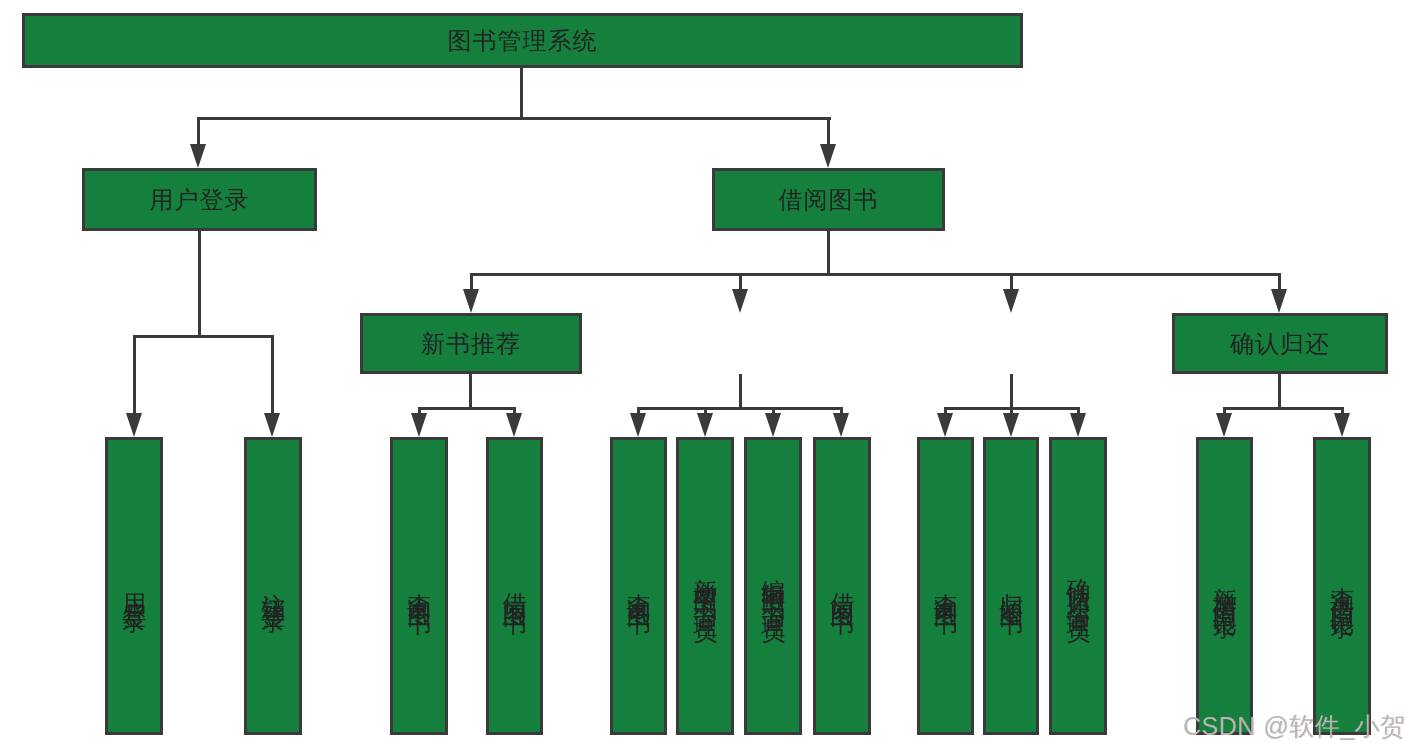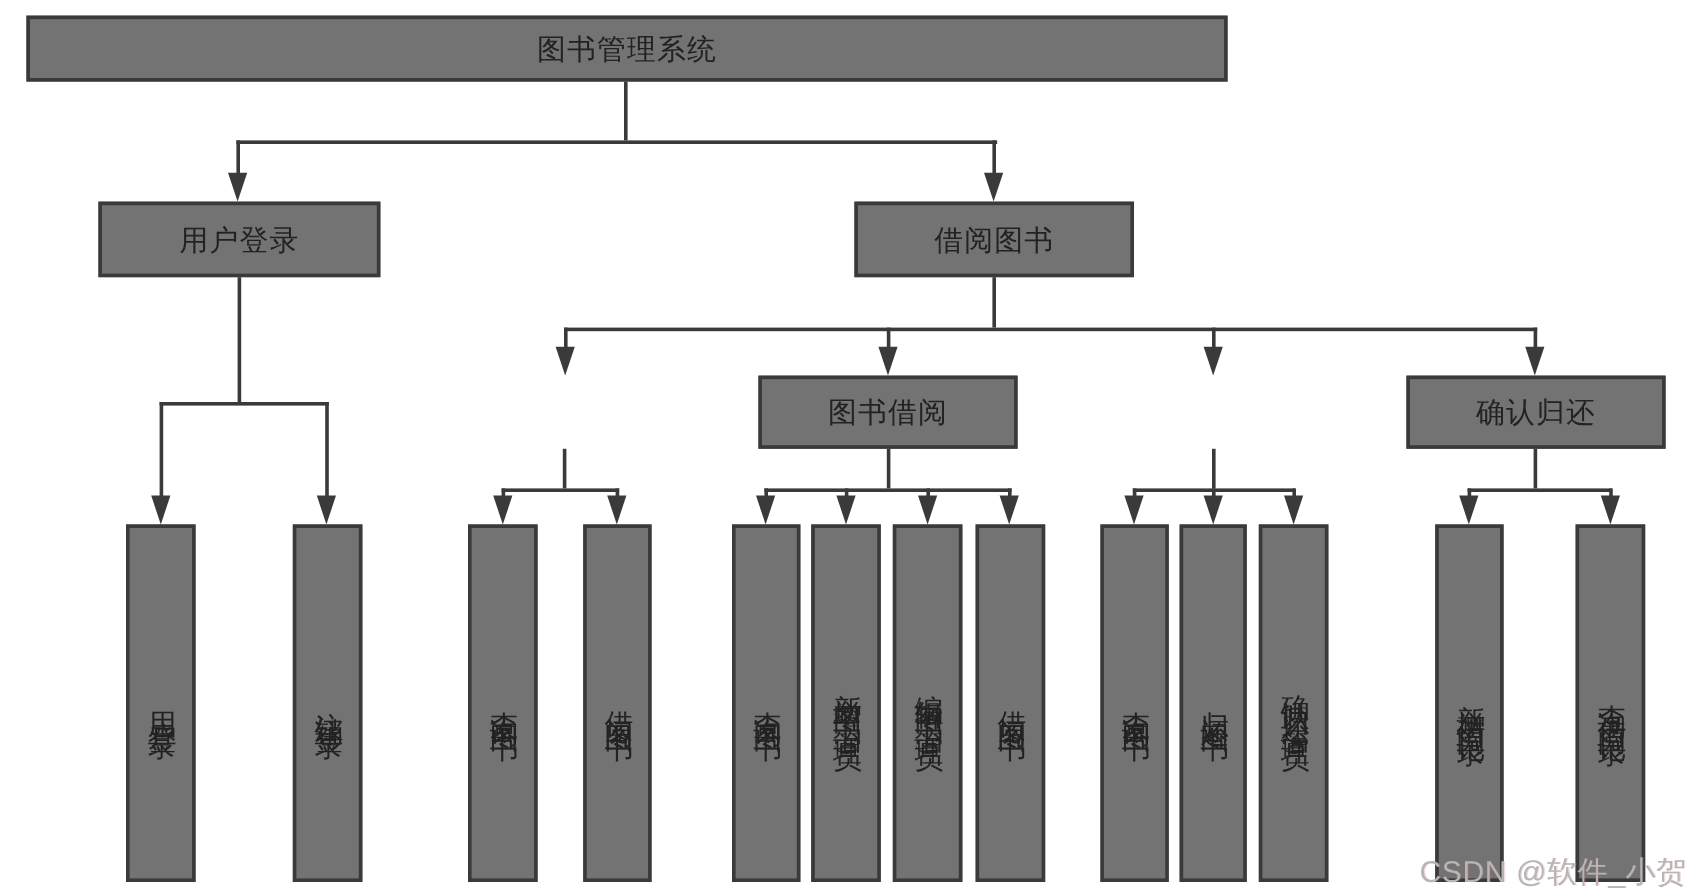--- a/index.html
+++ b/index.html
@@ -7,21 +7,21 @@
     position:relative;
     width:1405px;height:747px;
     background:#ffffff;
     font-family:"Liberation Sans", sans-serif;
     overflow:hidden;
   }
   .box{
     position:absolute;
     box-sizing:border-box;
     border:3px solid #3a3a3a;
-    background:#737373;
+    background:#15803d;
     display:flex;
     align-items:center;
     justify-content:center;
     color:#222222;
   }
   .hlabel{
     font-size:24px;
     letter-spacing:1px;
     white-space:nowrap;
   }
@@ -86,22 +86,22 @@
   <div class="hl" style="left:470px;top:273px;width:811px;"></div>
   <div class="vl" style="left:470px;top:273px;height:20px;"></div>
   <div class="ar" style="left:463px;top:289px;"></div>
   <div class="vl" style="left:739px;top:273px;height:20px;"></div>
   <div class="ar" style="left:732px;top:289px;"></div>
   <div class="vl" style="left:1010px;top:273px;height:20px;"></div>
   <div class="ar" style="left:1003px;top:289px;"></div>
   <div class="vl" style="left:1278px;top:273px;height:20px;"></div>
   <div class="ar" style="left:1271px;top:289px;"></div>
 
-  <div class="box hlabel" style="left:632px;top:313px;width:216px;height:61px;">
-    <span>图书借阅</span>
+  <div class="box hlabel" style="left:360px;top:313px;width:222px;height:61px;">
+    <span>新书推荐</span>
   </div>
   <div class="box hlabel" style="left:1172px;top:313px;width:216px;height:61px;">
     <span>确认归还</span>
   </div>
 
   <div class="vl" style="left:469px;top:374px;height:33px;"></div>
   <div class="hl" style="left:418px;top:407px;width:98px;"></div>
   <div class="vl" style="left:418px;top:407px;height:10px;"></div>
   <div class="ar" style="left:411px;top:413px;"></div>
   <div class="vl" style="left:513px;top:407px;height:10px;"></div>

